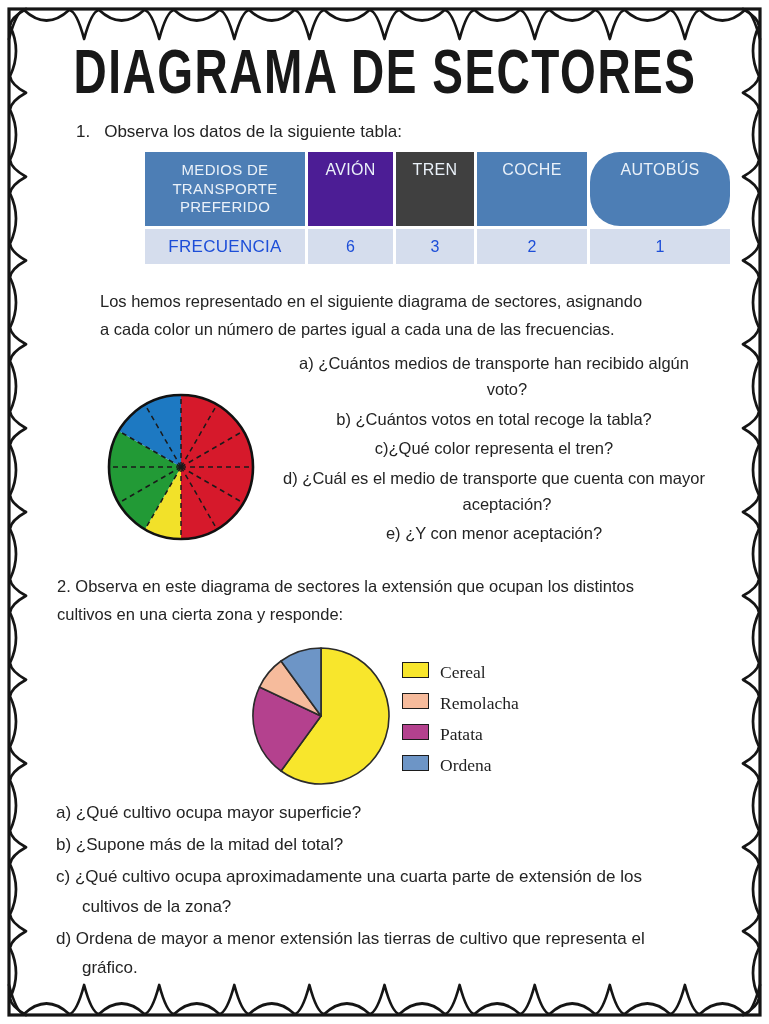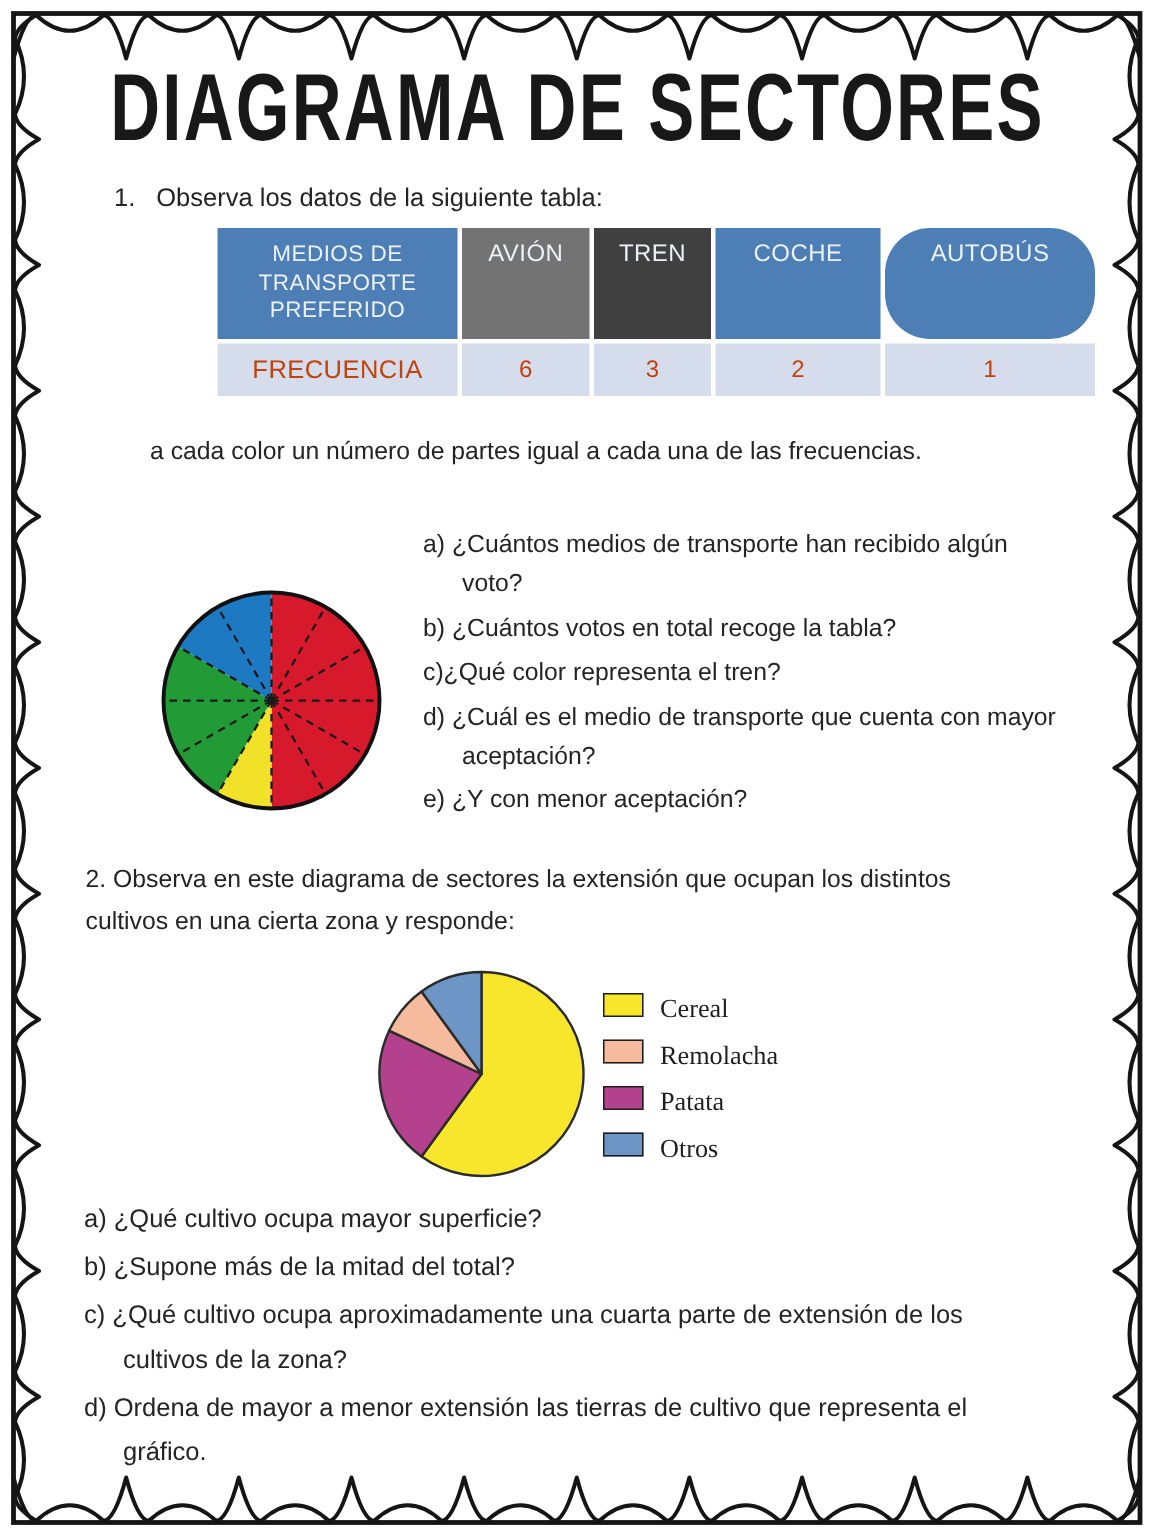--- a/index.html
+++ b/index.html
@@ -24,29 +24,29 @@
   #transport-table{
     left:100px;top:152px;display:grid;
     grid-template-columns:160px 85px 78px 110px 140px;
     grid-template-rows:74px 35px;gap:3px;background:#ffffff;padding-left:45px;
   }
   .th,.td{display:flex;justify-content:center;}
   .th{color:#eaf1f9;font-size:15px;letter-spacing:.3px;}
   .th-corner{align-items:center;text-align:center;line-height:1.25;}
   .th-corner span{display:block;max-width:112px;}
   .th-col{align-items:flex-start;padding-top:9px;font-size:16px;}
-  .td{align-items:center;font-size:16px;color:#c2410c;}
+  .td{align-items:center;font-size:16px;color:#1d4ed8;}
   .td-label{font-size:17px;letter-spacing:.3px;}
 
   
   #para1{left:100px;top:288px;width:610px;font-size:16.5px;line-height:1.68;}
 
   
   #q1{left:282px;top:350px;width:424px;font-size:16.5px;line-height:1.6;}
-  #q1 .q{padding-left:26px;text-indent:-26px;margin-bottom:3px;}
+  #q1 .q{padding-left:26px;text-indent:-26px;margin-bottom:3px;text-align:center;}
 
   
   #pie1{left:104px;top:390px;}
 
   
   #sec2{left:57px;top:572px;width:660px;font-size:16.5px;line-height:1.7;}
 
   
   #pie2{left:247px;top:642px;}
   #legend{left:402px;top:662px;}
@@ -73,32 +73,33 @@
 
 <div class="abs" id="ex1-line">
   <span>1.</span>
   <span>Observa los datos de la siguiente tabla:</span>
 </div>
 
 <div class="abs" id="transport-table">
   <div class="th th-corner" style="background: rgb(77, 126, 181);">
       <span>MEDIOS DE TRANSPORTE PREFERIDO</span>
     </div>
-  <div class="th th-col" style="background: #737373;">AVIÓN</div>
+  <div class="th th-col" style="background: #4c1d95;">AVIÓN</div>
   <div class="th th-col" style="background: #404040;">TREN</div>
   <div class="th th-col" style="background: rgb(77, 126, 181);">COCHE</div>
   <div class="th th-col" style="background: rgb(77, 126, 181); border-radius: 30px;">AUTOBÚS</div>
   <div class="td td-label" style="background: rgb(213, 221, 237);">FRECUENCIA</div>
   <div class="td" style="background: rgb(213, 221, 237);">6</div>
   <div class="td" style="background: rgb(213, 221, 237);">3</div>
   <div class="td" style="background: rgb(213, 221, 237);">2</div>
   <div class="td" style="background: rgb(213, 221, 237);">1</div>
 </div>
 
 <div class="abs" id="para1">
+  <div>Los hemos representado en el siguiente diagrama de sectores, asignando</div>
   <div>a cada color un número de partes igual a cada una de las frecuencias.</div>
 </div>
 
 <svg class="abs" id="pie1" width="154" height="154" viewBox="0 0 154 154">
     <path d="M77,77 L77.00,5.00 A72,72 0 0 1 77.00,149.00 Z" fill="#d6192b" stroke="none"></path>
     <path d="M77,77 L77.00,149.00 A72,72 0 0 1 41.00,139.35 Z" fill="#f2e129" stroke="none"></path>
     <path d="M77,77 L41.00,139.35 A72,72 0 0 1 14.65,41.00 Z" fill="#229a36" stroke="none"></path>
     <path d="M77,77 L14.65,41.00 A72,72 0 0 1 77.00,5.00 Z" fill="#1d79c2" stroke="none"></path>
     <line x1="77" y1="77" x2="77.00" y2="5.00" stroke="#1a1a1a" stroke-width="1.5" stroke-dasharray="5 4"></line>
     <line x1="77" y1="77" x2="113.00" y2="14.65" stroke="#1a1a1a" stroke-width="1.5" stroke-dasharray="5 4"></line>
@@ -143,21 +144,21 @@
   <div class="legend-row">
     <span class="swatch" style="background: rgb(246, 187, 156);"></span>
     <span class="legend-label">Remolacha</span>
   </div>
   <div class="legend-row">
     <span class="swatch" style="background: rgb(180, 65, 142);"></span>
     <span class="legend-label">Patata</span>
   </div>
   <div class="legend-row">
     <span class="swatch" style="background: rgb(109, 149, 198);"></span>
-    <span class="legend-label">Otros</span>
+    <span class="legend-label">Ordena</span>
   </div>
 </div>
 
 <div class="abs" id="q2">
   <div class="q">a) ¿Qué cultivo ocupa mayor superficie?</div>
   <div class="q">b)  ¿Supone más de la mitad del total?</div>
   <div class="q">c) ¿Qué cultivo ocupa aproximadamente una cuarta parte de extensión de los cultivos de la zona?</div>
   <div class="q">d) Ordena de mayor a menor extensión las tierras de cultivo que representa el gráfico.</div>
 </div>
 

